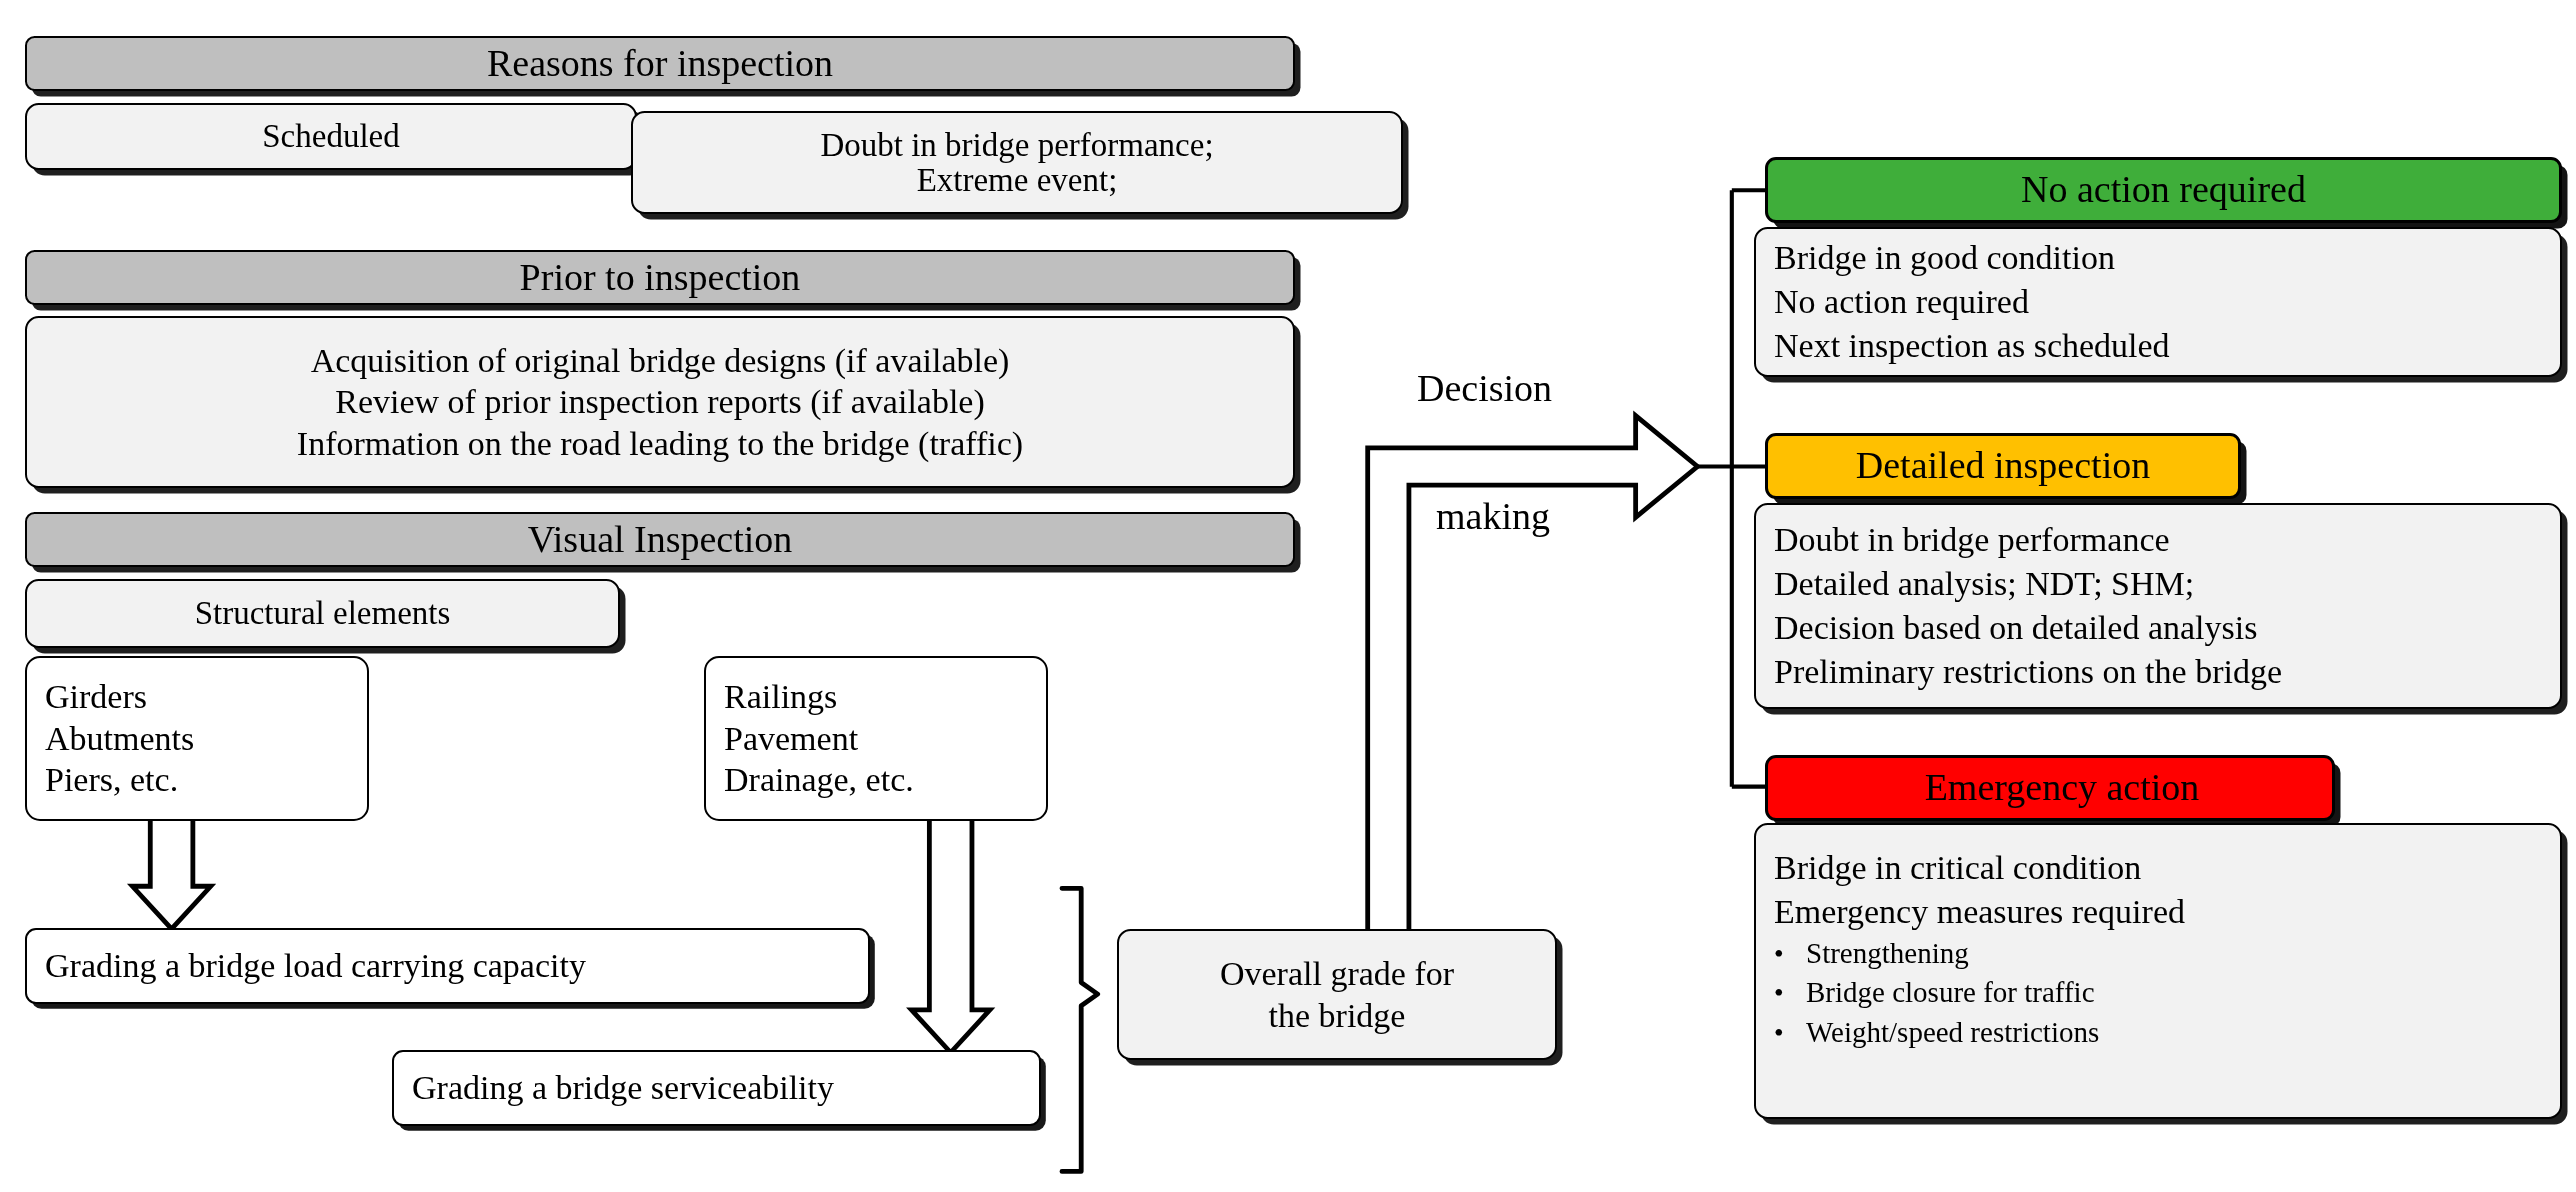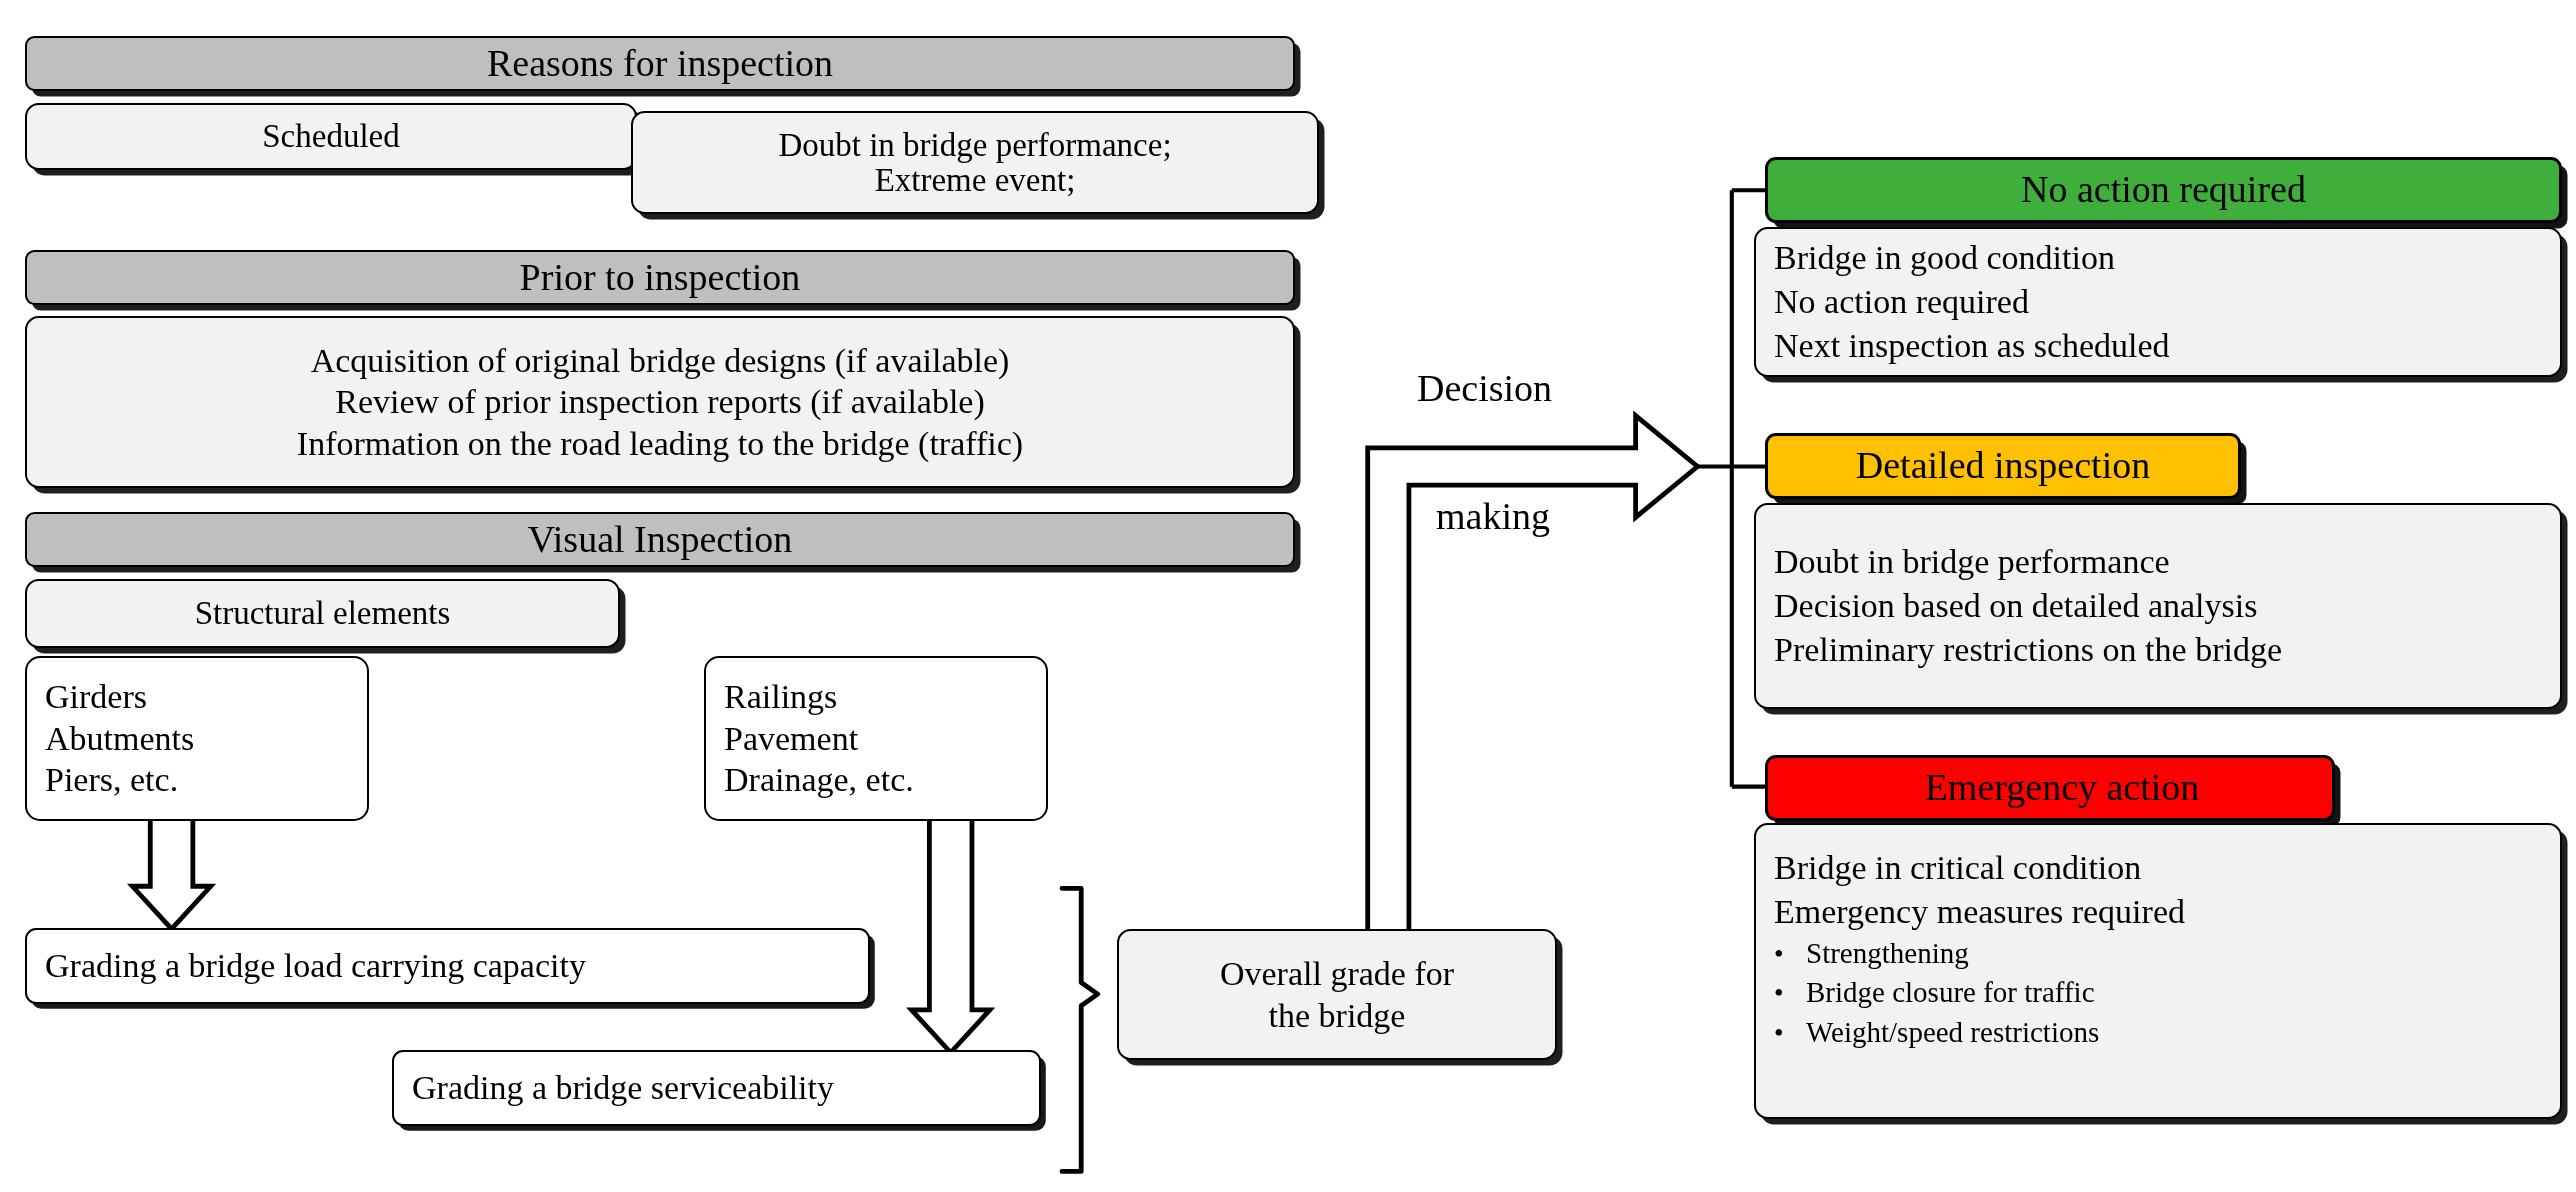--- a/index.html
+++ b/index.html
@@ -99,21 +99,21 @@
   </svg>
 
   <div class="bx hdr t-hdr" style="left:25px;top:36px;width:1270px;height:55px;">
     <span class="ln">Reasons for inspection</span>
   </div>
 
   <div class="bx panel ctr t-sub" style="left:25px;top:103px;width:612px;height:67px;">
     <span class="ln">Scheduled</span>
   </div>
 
-  <div class="bx panel ctr t-sub" style="left:631px;top:111px;width:688px;height:103px;">
+  <div class="bx panel ctr t-sub" style="left:631px;top:111px;width:772px;height:103px;">
     <span class="ln">Doubt in bridge performance;</span>
     <span class="ln">Extreme event;</span>
   </div>
 
   <div class="bx hdr t-hdr" style="left:25px;top:250px;width:1270px;height:55px;">
     <span class="ln">Prior to inspection</span>
   </div>
 
   <div class="bx panel ctr t-body" style="left:25px;top:316px;width:1270px;height:172px;">
     <span class="ln">Acquisition of original bridge designs (if available)</span>
@@ -166,20 +166,21 @@
     <span class="ln">Bridge in good condition</span>
     <span class="ln">No action required</span>
     <span class="ln">Next inspection as scheduled</span>
   </div>
 
   <div class="bx chip amber t-chip" style="left:1765px;top:433px;width:476px;height:66px;">
     <span class="ln">Detailed inspection</span>
   </div>
   <div class="bx panel t-res pad-l" style="left:1754px;top:503px;width:808px;height:206px;">
     <span class="ln">Doubt in bridge performance</span>
+    <span class="ln">Detailed analysis; NDT; SHM;</span>
     <span class="ln">Decision based on detailed analysis</span>
     <span class="ln">Preliminary restrictions on the bridge</span>
   </div>
 
   <div class="bx chip red t-chip" style="left:1765px;top:755px;width:570px;height:66px;padding-left:24px;">
     <span class="ln">Emergency action</span>
   </div>
   <div class="bx panel t-res pad-l" style="left:1754px;top:823px;width:808px;height:296px;
               justify-content:flex-start;padding-top:20.6px;">
     <span class="ln">Bridge in critical condition</span>

